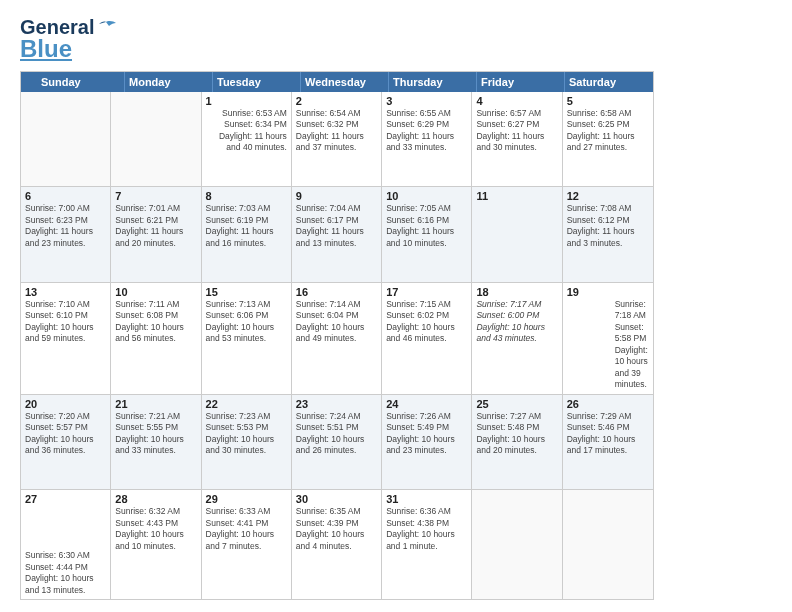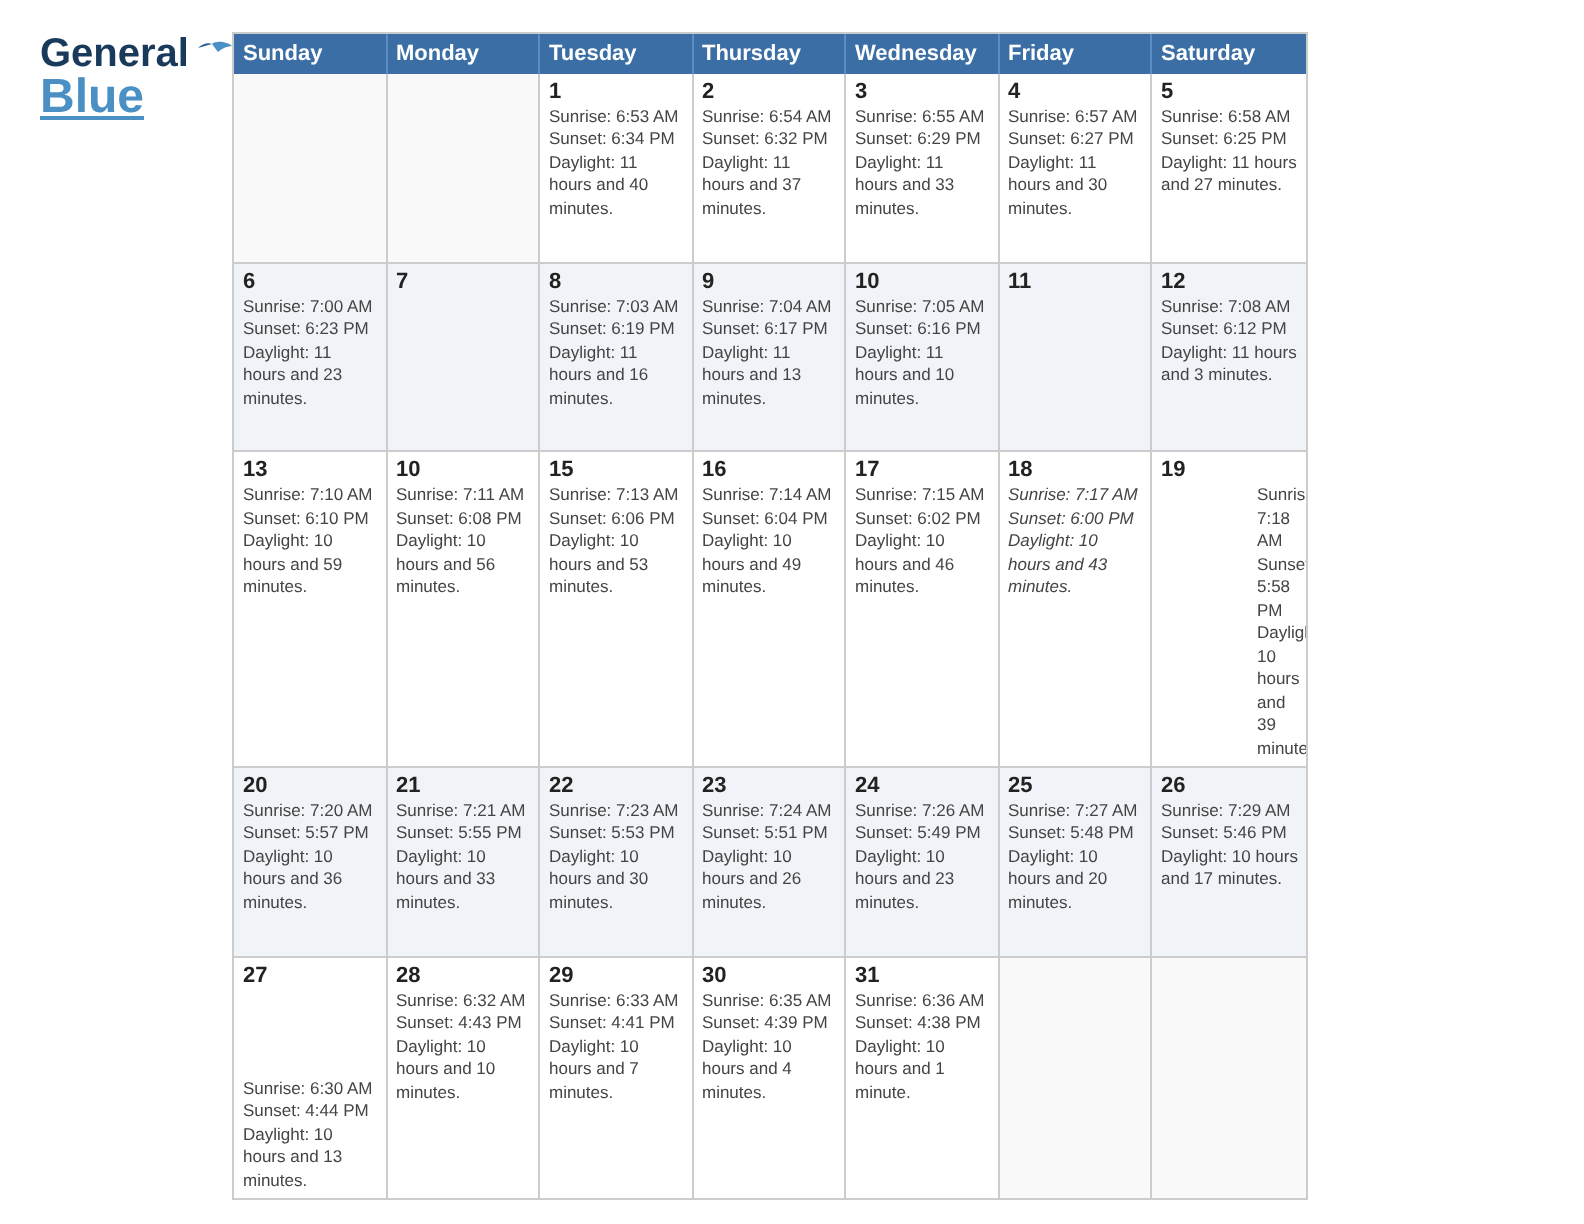--- a/index.html
+++ b/index.html
@@ -8,21 +8,21 @@
       background: #fff;
       width: 792px;
       height: 612px;
       overflow: hidden;
     }
     .page {
       width: 674px;
       height: 612px;
       padding: 16px 20px 12px 20px;
       display: flex;
-      flex-direction: row;
+      flex-direction: column;
     }
     .header {
       display: flex;
       justify-content: space-between;
       align-items: flex-start;
       margin-bottom: 8px;
     }
     .logo {
       display: flex;
       flex-direction: column;
@@ -43,20 +43,21 @@
     .calendar {
       flex: 1;
       display: flex;
       flex-direction: column;
       border: 1px solid #ccc;
     }
     .cal-header {
       display: grid;
       grid-template-columns: repeat(7, 1fr);
       background: #3a6ea5;
+      padding-left: 16px;
     }
     .cal-header-cell {
       color: #fff;
       font-size: 11px;
       font-weight: bold;
       padding: 4px 4px;
       text-align: left;
       border-right: 1px solid #5a8ec5;
     }
     .cal-header-cell:last-child { border-right: none; }
@@ -117,32 +118,32 @@
       <div class="month-title"></div>
       <div class="subtitle"></div>
     </div>
   </div>
 
   <div class="calendar">
     <div class="cal-header">
     <div class="cal-header-cell">Sunday</div>
         <div class="cal-header-cell">Monday</div>
         <div class="cal-header-cell">Tuesday</div>
+        <div class="cal-header-cell">Wednesday</div>
         <div class="cal-header-cell">Thursday</div>
-        <div class="cal-header-cell">Wednesday</div>
         <div class="cal-header-cell">Friday</div>
         <div class="cal-header-cell">Saturday</div>
       </div>
     <div class="cal-body">
     <div class="cal-row">
           <div class="cal-cell empty"></div>
           <div class="cal-cell empty"></div>
           <div class="cal-cell">
             <div class="day-num">1</div>
-            <div class="cell-text" style="white-space: pre-line;">Sunrise: 6:53 AM
+            <div class="cell-text" style="white-space: pre-line; text-align: right;">Sunrise: 6:53 AM
 Sunset: 6:34 PM
 Daylight: 11 hours and 40 minutes.</div>
           </div>
           <div class="cal-cell">
             <div class="day-num">2</div>
             <div class="cell-text" style="white-space: pre-line;">Sunrise: 6:54 AM
 Sunset: 6:32 PM
 Daylight: 11 hours and 37 minutes.</div>
           </div>
           <div class="cal-cell">
@@ -166,20 +167,23 @@
         </div>
         <div class="cal-row alt-row">
           <div class="cal-cell">
             <div class="day-num">6</div>
             <div class="cell-text" style="white-space: pre-line;">Sunrise: 7:00 AM
 Sunset: 6:23 PM
 Daylight: 11 hours and 23 minutes.</div>
           </div>
           <div class="cal-cell">
             <div class="day-num">7</div>
+            <div class="cell-text" style="white-space: pre-line;">Sunrise: 7:01 AM
+Sunset: 6:21 PM
+Daylight: 11 hours and 20 minutes.</div>
           </div>
           <div class="cal-cell">
             <div class="day-num">8</div>
             <div class="cell-text" style="white-space: pre-line;">Sunrise: 7:03 AM
 Sunset: 6:19 PM
 Daylight: 11 hours and 16 minutes.</div>
           </div>
           <div class="cal-cell">
             <div class="day-num">9</div>
             <div class="cell-text" style="white-space: pre-line;">Sunrise: 7:04 AM

